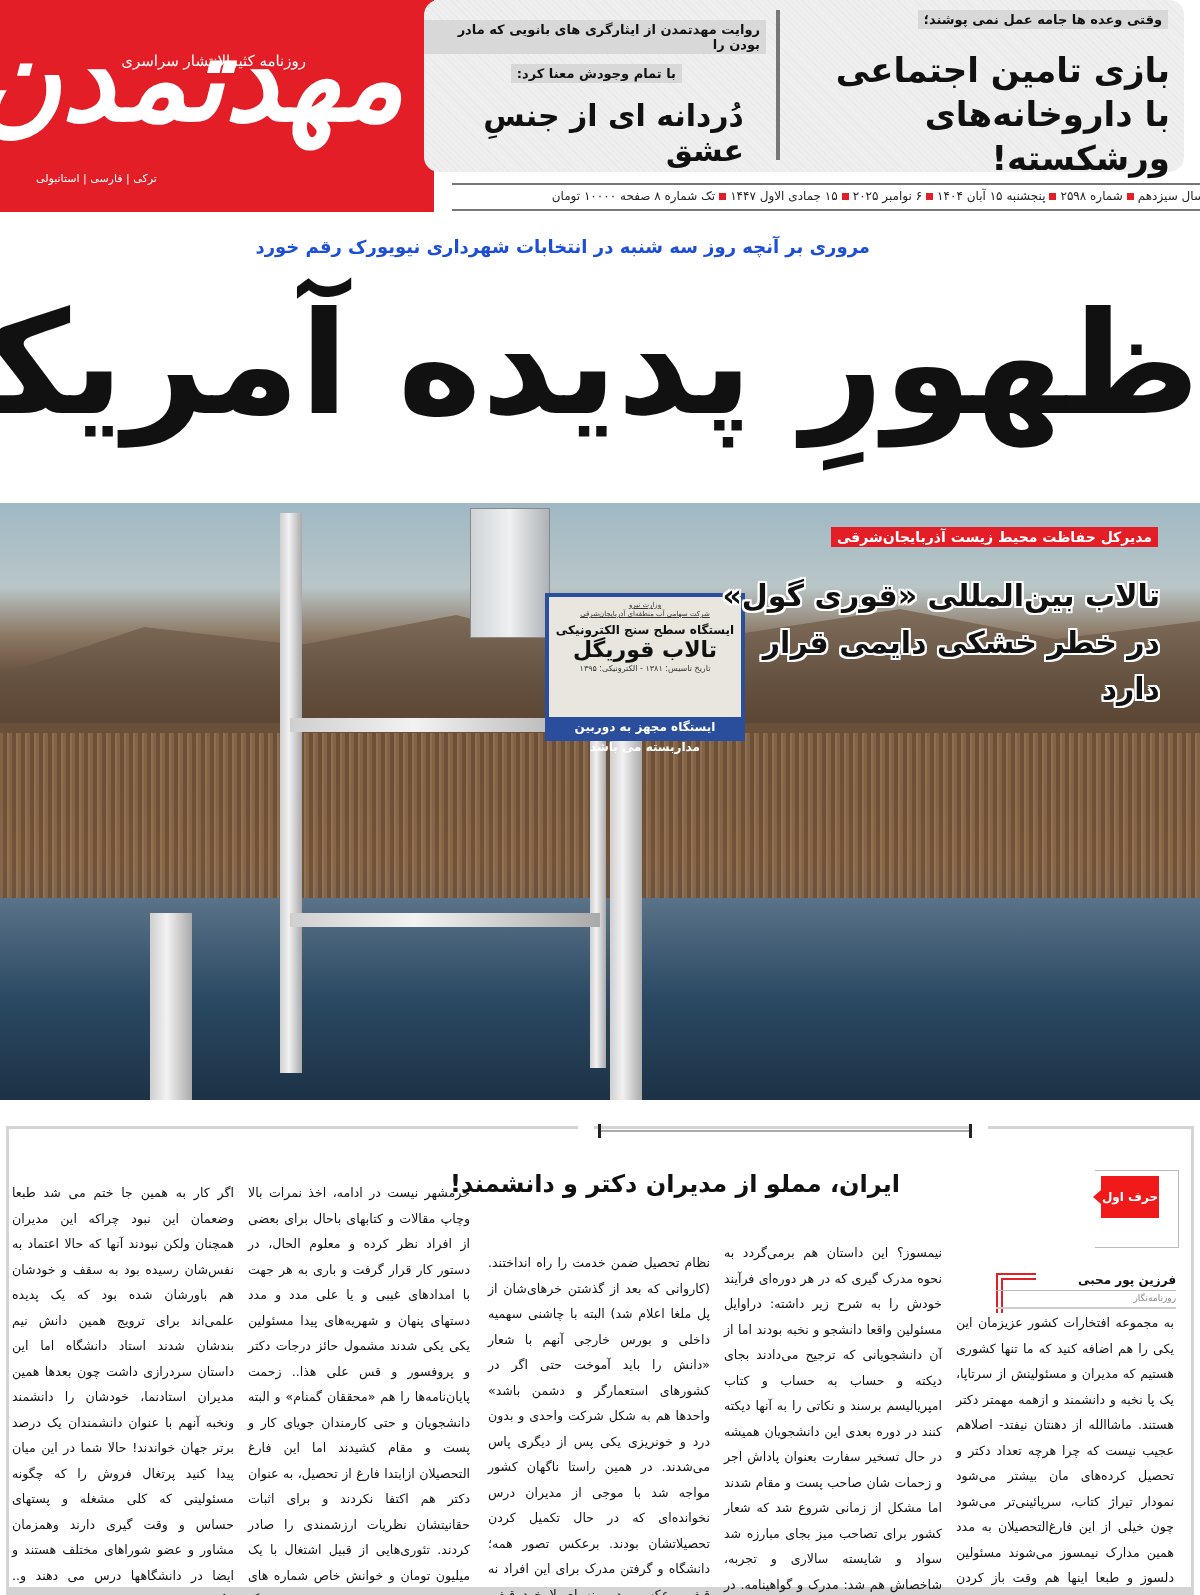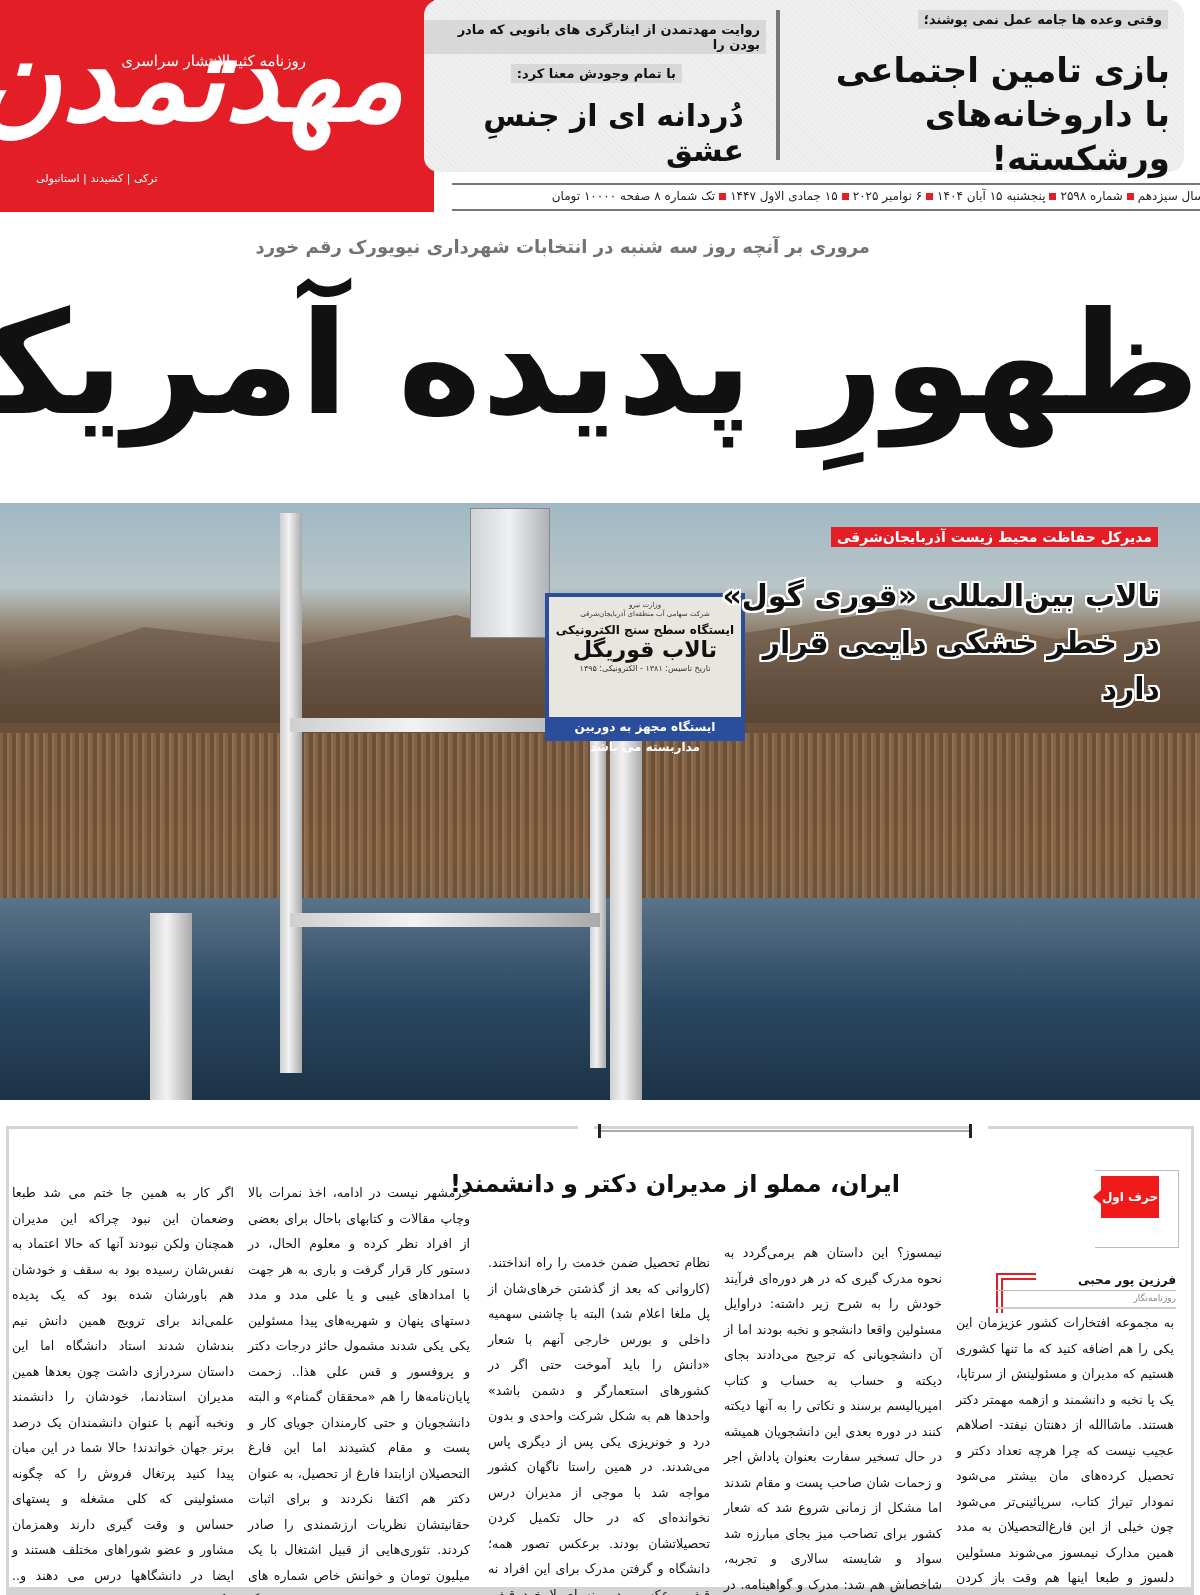--- a/index.html
+++ b/index.html
@@ -22,33 +22,33 @@
   .teaser-right .title { position: absolute; right: 14px; top: 48px; width: 390px; font-size: 34px; font-weight: 900; line-height: 1.3; text-align: right; color: #111; margin-left: 17px; }
   .teaser-left .kicker1 { position: absolute; right: 8px; top: 20px; }
   .teaser-left .kicker2 { position: absolute; right: 92px; top: 64px; }
   .teaser-left .title { position: absolute; right: 30px; top: 98px; font-size: 30px; font-weight: 900; color: #111; }
 
   
   .issue-line { position: absolute; left: 452px; top: 183px; width: 760px; height: 28px; border-top: 2px solid #777; border-bottom: 2px solid #777; font-size: 12px; color: #222; padding: 4px 8px; white-space: nowrap; overflow: hidden; }
   .issue-line .sep { display: inline-block; width: 7px; height: 7px; background: #e41e26; margin: 0 4px; vertical-align: middle; }
 
   
-  .overline { position: absolute; right: 330px; top: 236px; font-size: 18px; font-weight: bold; color: #737373; }
+  .overline { position: absolute; right: 330px; top: 236px; font-size: 18px; font-weight: bold; color: #1d4ed8; }
   .headline { position: absolute; left: 0; right: 0; top: 272px; text-align: center; font-size: 142px; font-weight: 900; line-height: 1.3; color: #111; letter-spacing: -2px; white-space: nowrap; }
 
   
   .photo { position: absolute; left: 0; top: 503px; width: 1200px; height: 597px; overflow: hidden;
     background: linear-gradient(180deg, #9fb8c4 0%, #b9c6c8 14%, #8d7a66 22%, #5f4a38 30%, #6b5039 38%, #6e4e34 48%, #805c3d 60%, #4d5a64 72%, #2e4a60 84%, #22384b 100%); }
   .photo .hills { position: absolute; left: 0; top: 100px; width: 1200px; height: 120px; background: linear-gradient(180deg, #7d6a58, #5a4534); clip-path: polygon(0 60%, 12% 20%, 25% 35%, 38% 10%, 50% 40%, 62% 25%, 75% 5%, 88% 30%, 100% 15%, 100% 100%, 0 100%); opacity: 0.9; }
   .photo .marsh { position: absolute; left: 0; top: 230px; width: 1200px; height: 170px; background: repeating-linear-gradient(90deg, #8a6a4c 0 3px, #6e5038 3px 7px, #9a7a58 7px 9px); opacity: 0.75; }
   .photo .water { position: absolute; left: 0; top: 395px; width: 1200px; height: 202px; background: linear-gradient(180deg, #5a7389, #2b4963 50%, #1c3246); }
   .photo .post { position: absolute; background: linear-gradient(90deg, #cfcfcf, #f2f2f2 40%, #a9a9a9); }
   .photo .box { position: absolute; left: 470px; top: 5px; width: 80px; height: 130px; background: linear-gradient(90deg, #cfd3d6, #eef0f1 50%, #aeb2b6); border: 1px solid #888; }
   .photo .sign { position: absolute; left: 545px; top: 90px; width: 200px; height: 148px; background: #e8e6df; border: 4px solid #2a4e9c; direction: rtl; text-align: center; padding-top: 4px; }
-  .sign .s-small { font-size: 7px; color: #333; line-height: 1.3; }
+  .sign .s-small { font-size: 7px; color: #333; line-height: 1.3; text-decoration: underline; }
   .sign .s-mid { font-size: 12px; font-weight: bold; color: #111; margin-top: 4px; }
   .sign .s-big { font-size: 22px; font-weight: 900; color: #111; }
   .sign .s-tiny { font-size: 8px; color: #333; margin-top: 2px; }
   .sign .s-band { position: absolute; left: 0; right: 0; bottom: 0; height: 20px; background: #2a4e9c; color: #fff; font-size: 12px; font-weight: bold; line-height: 20px; }
   .photo .red-kicker { position: absolute; right: 42px; top: 24px; background: #e41e26; color: #fff; font-size: 14px; font-weight: bold; padding: 2px 6px; }
   .photo .photo-title { position: absolute; right: 40px; top: 70px; width: 440px; text-align: right; color: #111; font-size: 30px; font-weight: 900; line-height: 1.55;
     text-shadow: 2px 0 #fff, -2px 0 #fff, 0 2px #fff, 0 -2px #fff, 2px 2px #fff, -2px -2px #fff, 2px -2px #fff, -2px 2px #fff; }
 
   
   .article-wrap { position: absolute; left: 6px; top: 1126px; width: 1188px; height: 469px; border: 3px solid #d4d4d4; border-bottom: 8px solid #d4d4d4; }
@@ -76,21 +76,21 @@
   .col3 { left: 488px; top: 1250px; width: 222px; }
   .col4 { left: 248px; top: 1180px; width: 222px; }
   .col5 { left: 12px; top: 1180px; width: 222px; }
 </style>
 </head>
 <body>
 
 <div class="masthead">
   <div class="logo">مهدتمدن</div>
   <div class="tagline">روزنامه کثیرالانتشار سراسری</div>
-  <div class="langs">ترکی | کشیدند | استانبولی</div>
+  <div class="langs">ترکی | فارسی | استانبولی</div>
 </div>
 
 <div class="teasers">
   <div class="teaser-right">
     <div class="divider"></div>
     <span class="kicker">وقتی وعده ها جامه عمل نمی پوشند؛</span>
     <div class="title">
       <div>بازی تامین اجتماعی</div>
       <div>با داروخانه‌های ورشکسته!</div>
     </div>

